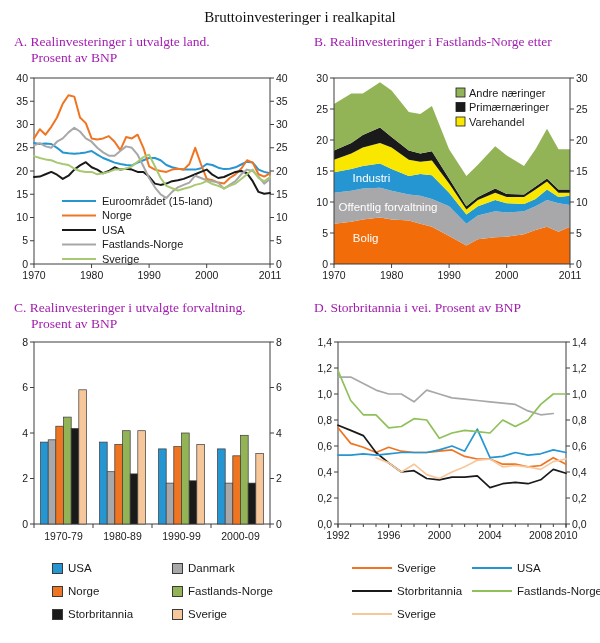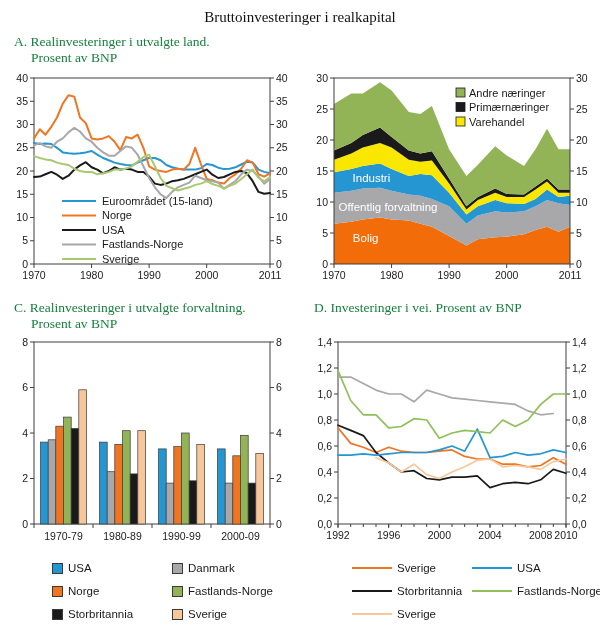--- a/index.html
+++ b/index.html
@@ -2,21 +2,21 @@
 <html><head>
 <meta charset="utf-8">
 <style>
   html,body{margin:0;padding:0;background:#fff;}
   body{width:600px;height:643px;font-family:"Liberation Sans",sans-serif;color:#1a1a1a;}
   .page{position:relative;width:600px;height:643px;overflow:hidden;}
   .main-title{padding-top:9px;text-align:center;font-family:"Liberation Serif","DejaVu Serif",serif;font-size:15px;color:#111;}
   .grid{display:grid;grid-template-columns:300px 300px;margin-top:2px;}
   .panel{padding:6px 2px 0 8px;}
   .row2{margin-top:10px;}
-  .ptitle{font-family:"Liberation Serif","DejaVu Serif",serif;font-size:13.5px;line-height:16px;height:36px;color:#15803d;padding-left:6px;}
+  .ptitle{font-family:"Liberation Serif","DejaVu Serif",serif;font-size:13.5px;line-height:16px;height:36px;color:#a21caf;padding-left:6px;}
   .ptitle .l2{display:block;padding-left:17px;}
   svg{display:block;font-family:"Liberation Sans",sans-serif;}
   .legend{display:grid;grid-template-rows:repeat(3,20px);grid-auto-flow:column;grid-auto-columns:120px 160px;margin:10px 0 0 44px;font-size:11.5px;row-gap:3px;}
   .leg-item{display:flex;align-items:center;gap:5px;white-space:nowrap;}
   .sw-square{width:9px;height:9px;border:1px solid #3a3a3a;flex:0 0 auto;}
   .sw-line{width:40px;height:0;border-top:2px solid #000;flex:0 0 auto;}
 </style>
 </head>
 <body>
 
@@ -86,21 +86,21 @@
           <line x1="54" y1="160" x2="88" y2="160" stroke="#1a1a1a" stroke-width="2.2"></line>
           <text x="94" y="163.5" text-anchor="start" font-size="11" fill="#1a1a1a">USA</text>
           <line x1="54" y1="174.5" x2="88" y2="174.5" stroke="#a8a8aa" stroke-width="2.2"></line>
           <text x="94" y="178" text-anchor="start" font-size="11" fill="#1a1a1a">Fastlands-Norge</text>
           <line x1="54" y1="189" x2="88" y2="189" stroke="#a8c972" stroke-width="2.2"></line>
           <text x="94" y="192.5" text-anchor="start" font-size="11" fill="#1a1a1a">Sverige</text>
         </svg>
     </div>
 
     <div class="panel">
-      <div class="ptitle"></div>
+      <div class="ptitle"><span>B. Realinvesteringer i Fastlands-Norge etter</span></div>
       <svg id="chart-b" width="288" height="214">
           <path d="M26.0,153.7 L43.3,151.8 L54.8,149.4 L72.0,147.5 L83.6,149.4 L100.8,150.6 L112.3,153.7 L123.9,156.8 L141.1,166.1 L158.4,175.4 L169.9,169.2 L187.2,167.3 L198.7,166.7 L216.0,164.2 L227.5,159.9 L239.0,156.8 L250.5,161.8 L262.0,156.8 L262.0,194.0 L250.5,194.0 L239.0,194.0 L227.5,194.0 L216.0,194.0 L198.7,194.0 L187.2,194.0 L169.9,194.0 L158.4,194.0 L141.1,194.0 L123.9,194.0 L112.3,194.0 L100.8,194.0 L83.6,194.0 L72.0,194.0 L54.8,194.0 L43.3,194.0 L26.0,194.0 Z" fill="#f26c09" stroke="none"></path>
           <path d="M26.0,122.7 L43.3,120.8 L54.8,118.4 L72.0,117.7 L83.6,120.8 L100.8,124.6 L112.3,125.8 L123.9,128.9 L141.1,136.3 L158.4,153.7 L169.9,145.6 L187.2,141.3 L198.7,142.5 L216.0,141.3 L227.5,136.3 L239.0,130.1 L250.5,133.2 L262.0,135.1 L262.0,156.8 L250.5,161.8 L239.0,156.8 L227.5,159.9 L216.0,164.2 L198.7,166.7 L187.2,167.3 L169.9,169.2 L158.4,175.4 L141.1,166.1 L123.9,156.8 L112.3,153.7 L100.8,150.6 L83.6,149.4 L72.0,147.5 L54.8,149.4 L43.3,151.8 L26.0,153.7 Z" fill="#a8a8aa" stroke="none"></path>
           <path d="M26.0,102.2 L43.3,99.1 L54.8,96.0 L72.0,93.6 L83.6,99.1 L100.8,106.0 L112.3,104.1 L123.9,105.3 L141.1,122.7 L158.4,144.4 L169.9,136.3 L187.2,130.1 L198.7,133.2 L216.0,133.9 L227.5,128.9 L239.0,119.6 L250.5,127.0 L262.0,125.8 L262.0,135.1 L250.5,133.2 L239.0,130.1 L227.5,136.3 L216.0,141.3 L198.7,142.5 L187.2,141.3 L169.9,145.6 L158.4,153.7 L141.1,136.3 L123.9,128.9 L112.3,125.8 L100.8,124.6 L83.6,120.8 L72.0,117.7 L54.8,118.4 L43.3,120.8 L26.0,122.7 Z" fill="#2596d1" stroke="none"></path>
           <path d="M26.0,89.8 L43.3,83.6 L54.8,77.4 L72.0,73.1 L83.6,77.4 L100.8,89.8 L112.3,91.7 L123.9,90.5 L141.1,113.4 L158.4,139.4 L169.9,130.1 L187.2,122.7 L198.7,127.0 L216.0,127.0 L227.5,119.6 L239.0,111.5 L250.5,122.7 L262.0,122.7 L262.0,125.8 L250.5,127.0 L239.0,119.6 L227.5,128.9 L216.0,133.9 L198.7,133.2 L187.2,130.1 L169.9,136.3 L158.4,144.4 L141.1,122.7 L123.9,105.3 L112.3,104.1 L100.8,106.0 L83.6,99.1 L72.0,93.6 L54.8,96.0 L43.3,99.1 L26.0,102.2 Z" fill="#f9e700" stroke="none"></path>
           <path d="M26.0,80.5 L43.3,73.1 L54.8,65.0 L72.0,57.6 L83.6,66.9 L100.8,80.5 L112.3,83.6 L123.9,81.2 L141.1,108.4 L158.4,136.3 L169.9,127.0 L187.2,118.4 L198.7,123.9 L216.0,124.6 L227.5,116.5 L239.0,108.4 L250.5,119.6 L262.0,119.6 L262.0,122.7 L250.5,122.7 L239.0,111.5 L227.5,119.6 L216.0,127.0 L198.7,127.0 L187.2,122.7 L169.9,130.1 L158.4,139.4 L141.1,113.4 L123.9,90.5 L112.3,91.7 L100.8,89.8 L83.6,77.4 L72.0,73.1 L54.8,77.4 L43.3,83.6 L26.0,89.8 Z" fill="#1a1a1a" stroke="none"></path>
           <path d="M26.0,34.0 L43.3,23.5 L54.8,23.5 L72.0,12.3 L83.6,20.4 L100.8,42.1 L112.3,44.0 L123.9,35.9 L141.1,79.3 L158.4,106.0 L169.9,94.8 L187.2,76.2 L198.7,85.5 L216.0,96.0 L227.5,79.3 L239.0,58.8 L250.5,79.3 L262.0,79.3 L262.0,119.6 L250.5,119.6 L239.0,108.4 L227.5,116.5 L216.0,124.6 L198.7,123.9 L187.2,118.4 L169.9,127.0 L158.4,136.3 L141.1,108.4 L123.9,81.2 L112.3,83.6 L100.8,80.5 L83.6,66.9 L72.0,57.6 L54.8,65.0 L43.3,73.1 L26.0,80.5 Z" fill="#93b357" stroke="none"></path>
           <rect x="26" y="8" width="236" height="186" fill="none" stroke="#3f3f3f" stroke-width="1"></rect>
           <line x1="22" y1="194" x2="26" y2="194" stroke="#3f3f3f"></line>
           <line x1="262" y1="194" x2="266" y2="194" stroke="#3f3f3f"></line>
@@ -232,21 +232,21 @@
             <span>Fastlands-Norge</span>
           </div>
           <div class="leg-item">
             <span class="sw-square" style="background: rgb(247, 199, 156);"></span>
             <span>Sverige</span>
           </div>
         </div>
     </div>
 
     <div class="panel row2">
-      <div class="ptitle"><span>D. Investeringer i vei. Prosent av BNP</span><span class="l2"></span></div>
+      <div class="ptitle"><span>D. Storbritannia i vei. Prosent av BNP</span><span class="l2"></span></div>
       <svg id="chart-d" width="288" height="212">
           <rect x="30" y="6" width="228" height="182" fill="none" stroke="#3f3f3f" stroke-width="1"></rect>
           <line x1="26" y1="188" x2="30" y2="188" stroke="#3f3f3f"></line>
           <line x1="258" y1="188" x2="262" y2="188" stroke="#3f3f3f"></line>
           <text x="24" y="191.5" text-anchor="end" font-size="10.5" fill="#1a1a1a">0,0</text>
           <text x="264" y="191.5" text-anchor="start" font-size="10.5" fill="#1a1a1a">0,0</text>
           <line x1="26" y1="162" x2="30" y2="162" stroke="#3f3f3f"></line>
           <line x1="258" y1="162" x2="262" y2="162" stroke="#3f3f3f"></line>
           <text x="24" y="165.5" text-anchor="end" font-size="10.5" fill="#1a1a1a">0,2</text>
           <text x="264" y="165.5" text-anchor="start" font-size="10.5" fill="#1a1a1a">0,2</text>

